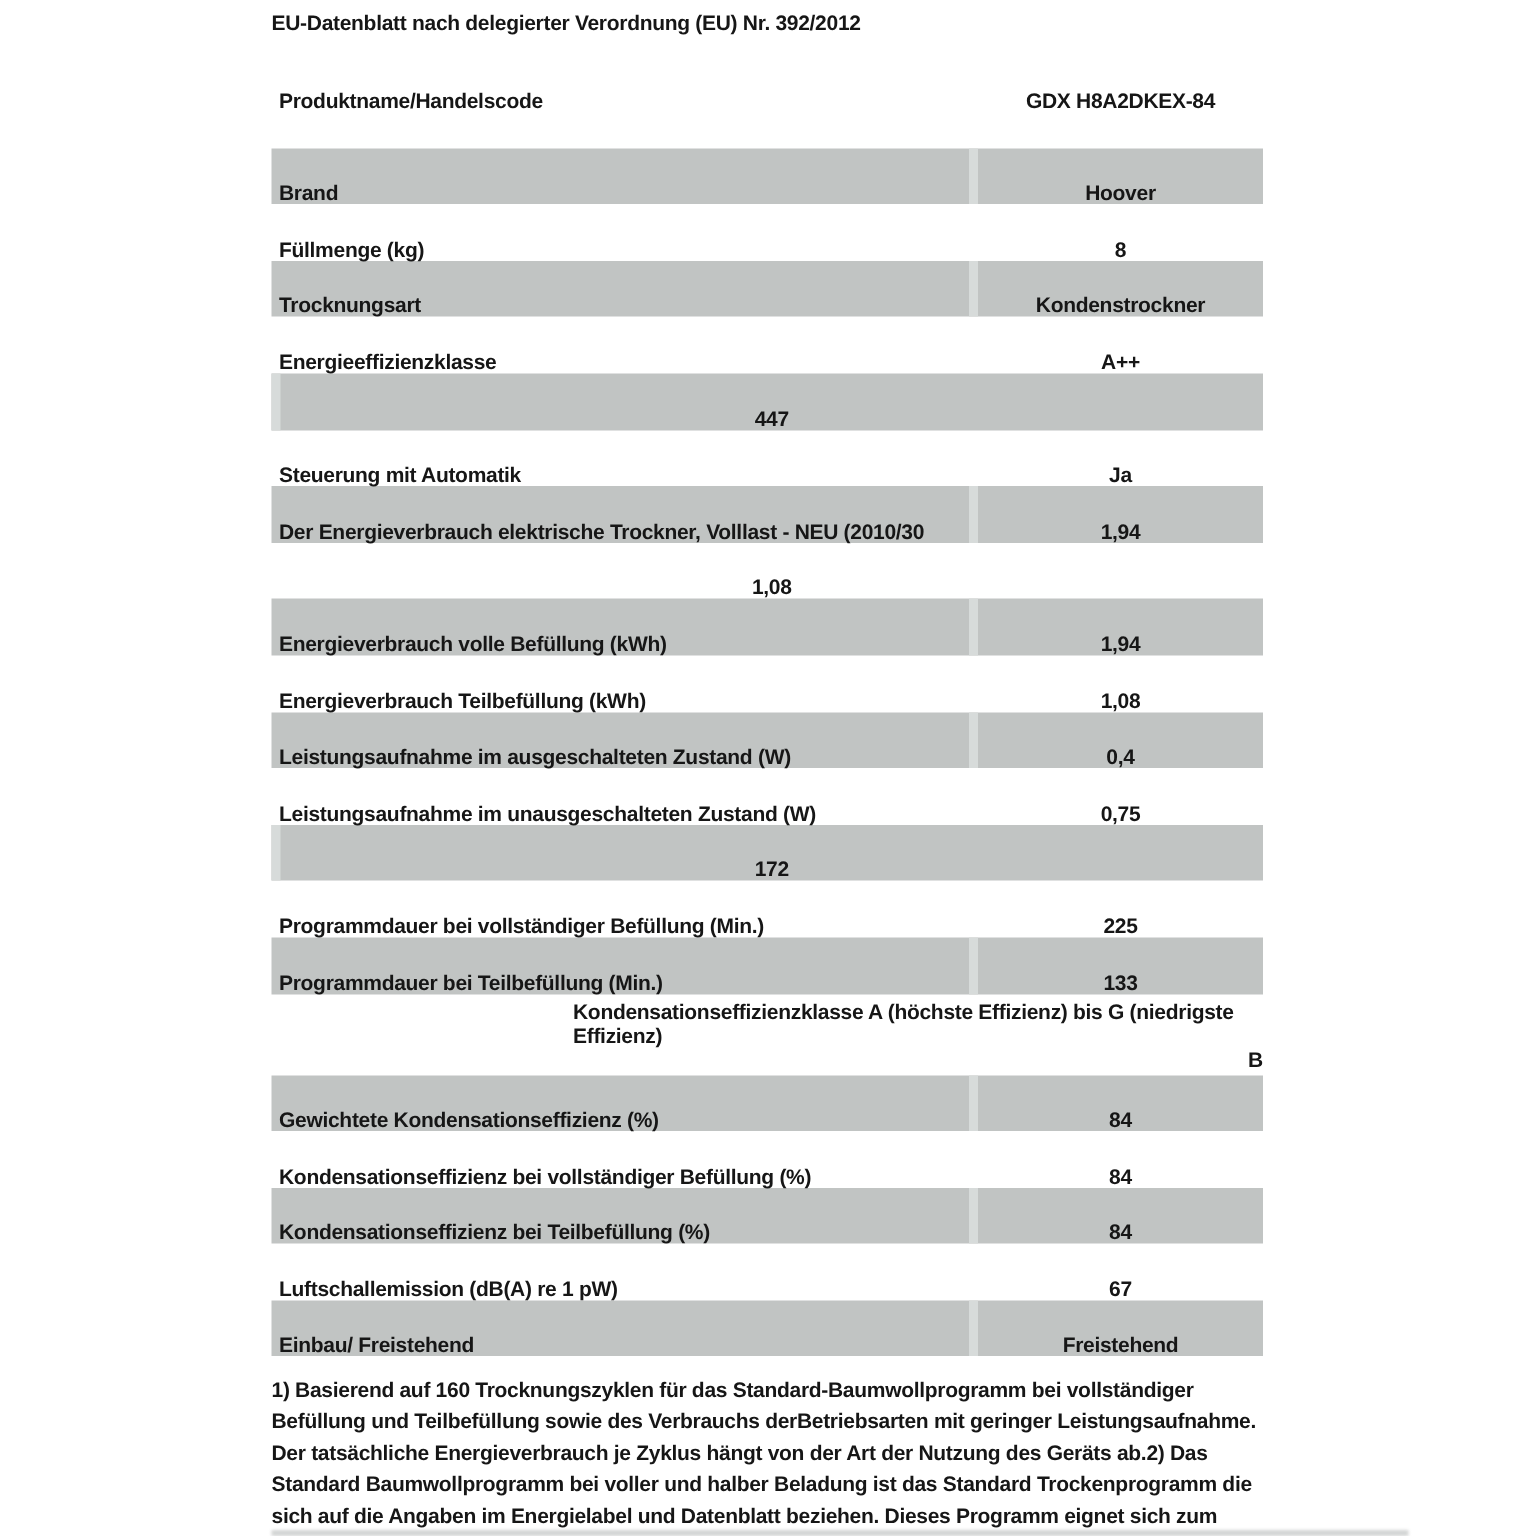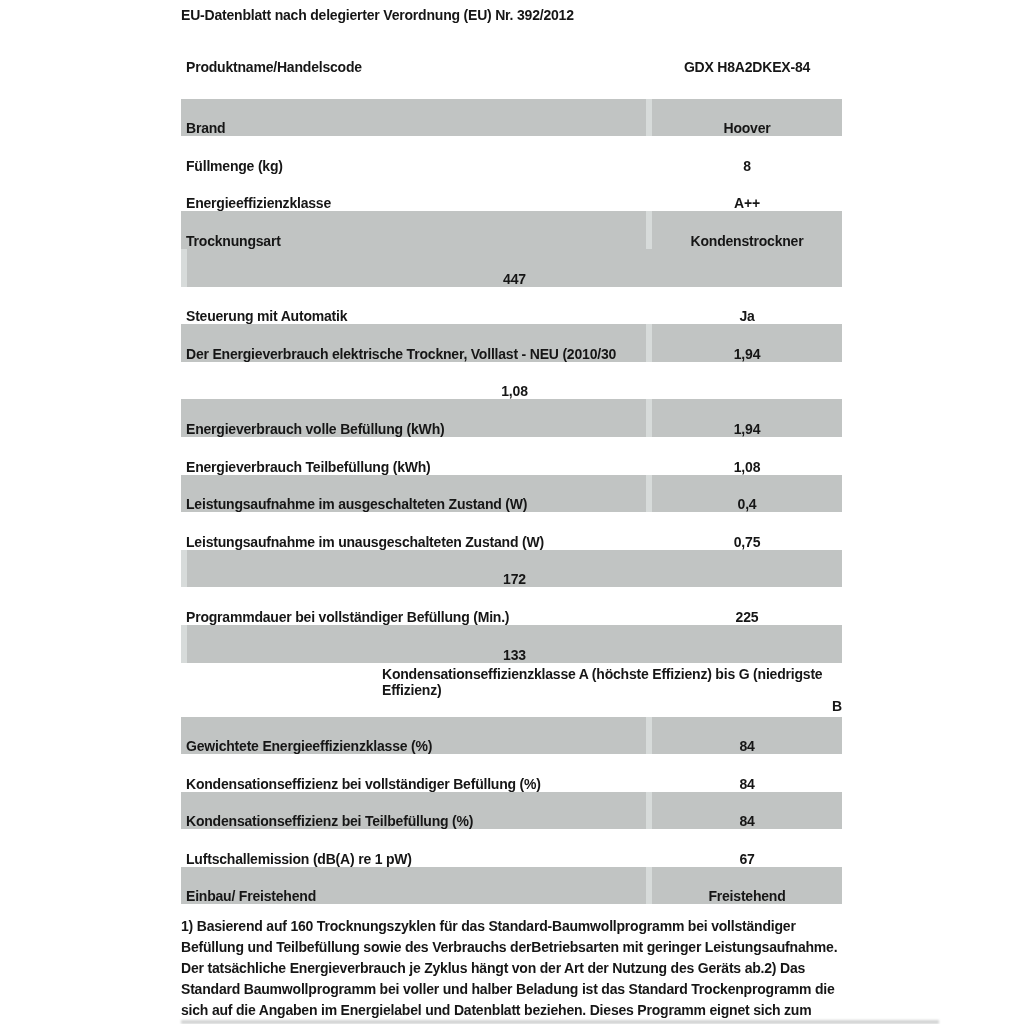--- a/index.html
+++ b/index.html
@@ -99,31 +99,31 @@
         <div class="row shaded">
           <div class="cell label">Brand</div>
           <div class="divider"></div>
           <div class="cell value">Hoover</div>
         </div>
         <div class="row plain">
           <div class="cell label">Füllmenge (kg)</div>
           <div class="divider"></div>
           <div class="cell value">8</div>
         </div>
+        <div class="row shaded">
+          <div class="cell label">Trocknungsart</div>
+          <div class="divider"></div>
+          <div class="cell value">Kondenstrockner</div>
+        </div>
         <div class="row plain">
           <div class="cell label">Energieeffizienzklasse</div>
           <div class="divider"></div>
           <div class="cell value">A++</div>
         </div>
         <div class="row shaded">
-          <div class="cell label">Trocknungsart</div>
-          <div class="divider"></div>
-          <div class="cell value">Kondenstrockner</div>
-        </div>
-        <div class="row shaded">
           <div class="divider"></div>
           <div class="cell value">447</div>
         </div>
         <div class="row plain">
           <div class="cell label">Steuerung mit Automatik</div>
           <div class="divider"></div>
           <div class="cell value">Ja</div>
         </div>
         <div class="row shaded">
           <div class="cell label">Der Energieverbrauch elektrische Trockner, Volllast - NEU (2010/30</div>
@@ -157,30 +157,31 @@
         <div class="row shaded">
           <div class="divider"></div>
           <div class="cell value">172</div>
         </div>
         <div class="row plain">
           <div class="cell label">Programmdauer bei vollständiger Befüllung (Min.)</div>
           <div class="divider"></div>
           <div class="cell value">225</div>
         </div>
         <div class="row shaded">
+          <div class="cell label">Programmdauer bei Teilbefüllung (Min.)</div>
           <div class="divider"></div>
           <div class="cell value">133</div>
         </div>
         <div class="row plain wrap">
           <div class="cell label">Kondensationseffizienzklasse A (höchste Effizienz) bis G (niedrigste Effizienz)</div>
           <div class="divider"></div>
           <div class="cell value">B</div>
         </div>
         <div class="row shaded">
-          <div class="cell label">Gewichtete Energieeffizienzklasse (%)</div>
+          <div class="cell label">Gewichtete Kondensationseffizienz (%)</div>
           <div class="divider"></div>
           <div class="cell value">84</div>
         </div>
         <div class="row plain">
           <div class="cell label">Kondensationseffizienz bei vollständiger Befüllung (%)</div>
           <div class="divider"></div>
           <div class="cell value">84</div>
         </div>
         <div class="row shaded">
           <div class="cell label">Kondensationseffizienz bei Teilbefüllung (%)</div>

